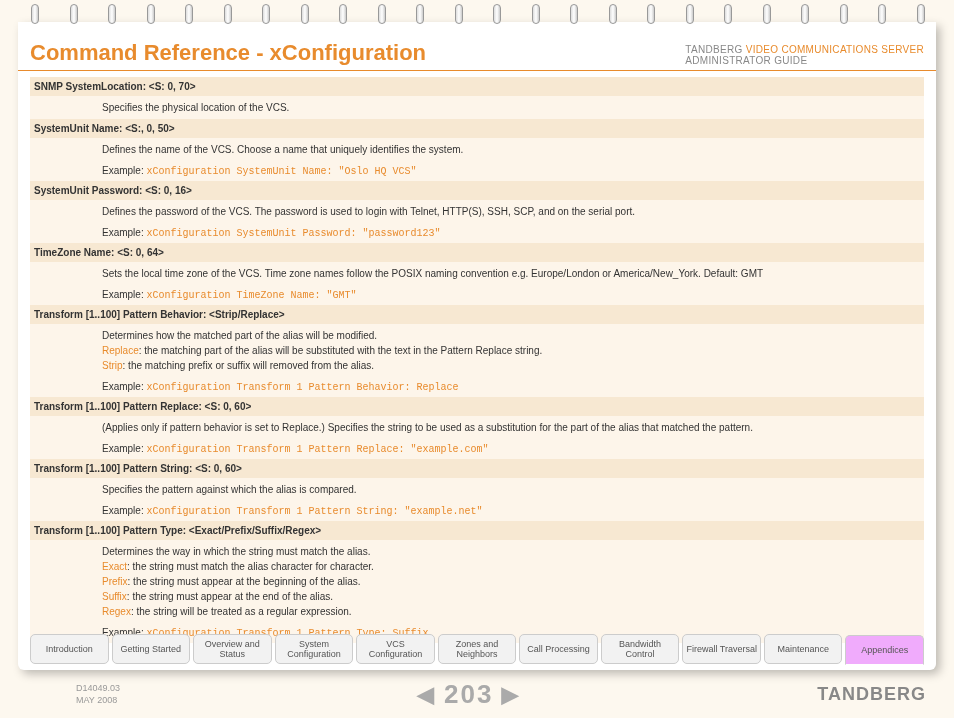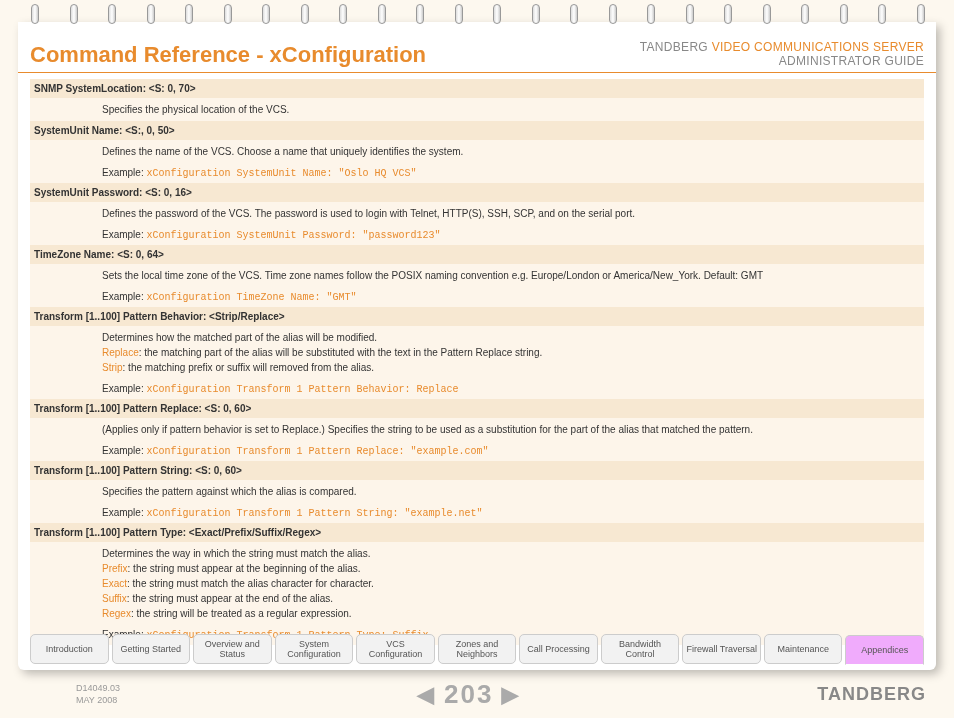--- a/index.html
+++ b/index.html
@@ -56,22 +56,21 @@
     align-items: flex-end;
     padding: 18px 12px 4px 12px;
     border-bottom: 1px solid #e88b2d;
   }
   .title {
     font-size: 22px;
     font-weight: bold;
     color: #e88b2d;
   }
   .header-right {
-    text-align: right;
-    font-size: 12px;
+    font-size: 10px;
     color: #888;
     text-transform: uppercase;
     letter-spacing: 0.3px;
   }
   .header-right .brand { color: #888; }
   .header-right .prod { color: #e88b2d; }
   .table {
     margin: 6px 12px 0 12px;
     font-size: 10px;
     line-height: 1.5;
@@ -217,22 +216,22 @@
       <div class="row-example shade"><span class="ex-label">Example:  </span><span class="ex-code">xConfiguration Transform 1 Pattern Behavior: Replace</span></div>
       <div class="row-head">Transform [1..100] Pattern Replace: &lt;S: 0, 60&gt;</div>
       <div class="row-desc">(Applies only if pattern behavior is set to Replace.) Specifies the string to be used as a substitution for the part of the alias that matched the pattern.</div>
       <div class="row-example shade"><span class="ex-label">Example:  </span><span class="ex-code">xConfiguration Transform 1 Pattern Replace: "example.com"</span></div>
       <div class="row-head">Transform [1..100] Pattern String: &lt;S: 0, 60&gt;</div>
       <div class="row-desc">Specifies the pattern against which the alias is compared.</div>
       <div class="row-example shade"><span class="ex-label">Example:  </span><span class="ex-code">xConfiguration Transform 1 Pattern String: "example.net"</span></div>
       <div class="row-head">Transform [1..100] Pattern Type: &lt;Exact/Prefix/Suffix/Regex&gt;</div>
       <div class="row-desc">
         <div>Determines the way in which the string must match the alias.</div>
+        <div><span class="highlight">Exact</span>: the string must match the alias character for character.</div>
         <div><span class="highlight">Prefix</span>: the string must appear at the beginning of the alias.</div>
-        <div><span class="highlight">Exact</span>: the string must match the alias character for character.</div>
         <div><span class="highlight">Suffix</span>: the string must appear at the end of the alias.</div>
         <div><span class="highlight">Regex</span>: the string will be treated as a regular expression.</div>
       </div>
       <div class="row-example shade"><span class="ex-label">Example:  </span><span class="ex-code">xConfiguration Transform 1 Pattern Type: Suffix</span></div>
     </div>
 
   <div class="tabs" id="tab-bar">
       <div class="tab">Introduction</div>
       <div class="tab">Getting Started</div>
       <div class="tab">Overview and Status</div>

